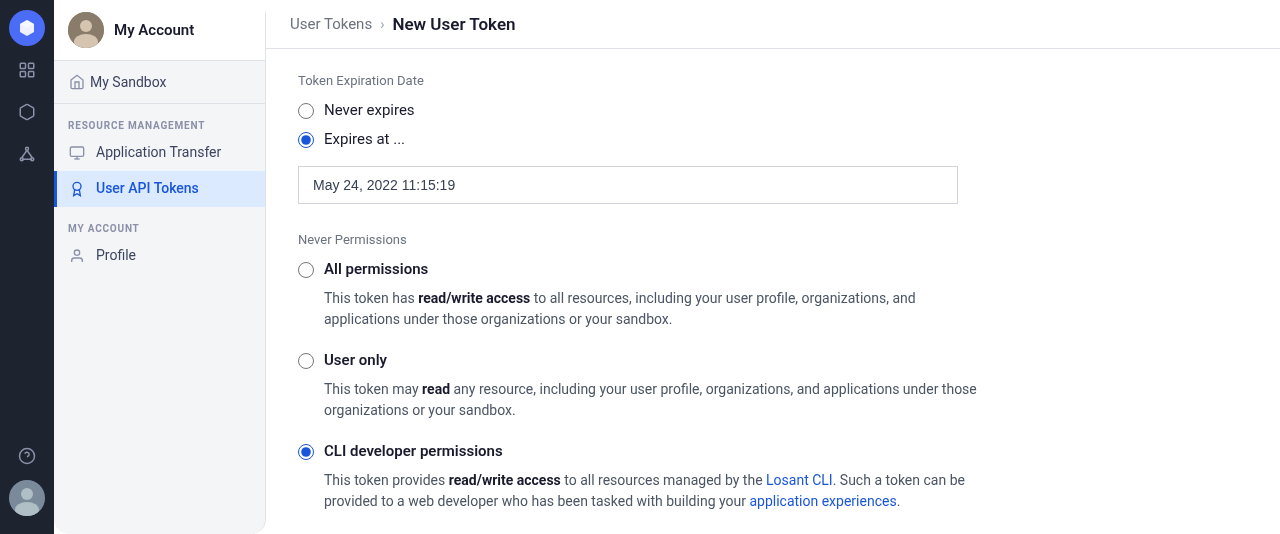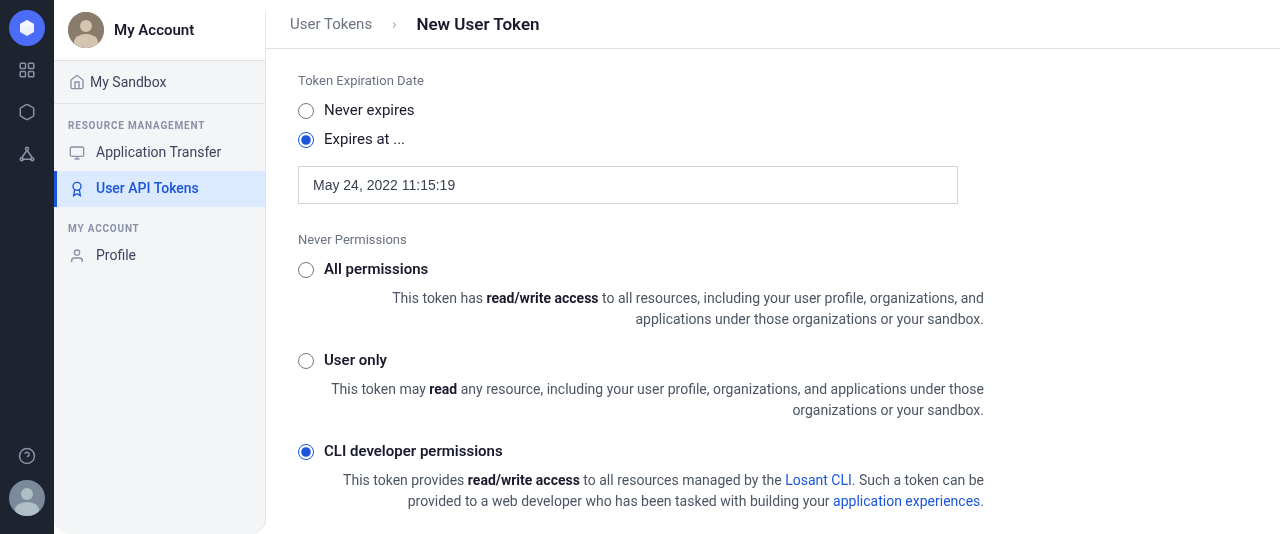--- a/index.html
+++ b/index.html
@@ -70,21 +70,21 @@
     
     .main {
       flex: 1;
       display: flex;
       flex-direction: column;
       overflow: hidden;
     }
     .breadcrumb-bar {
       padding: 14px 24px;
       border-bottom: 1px solid #e0e2e7;
-      display: flex; align-items: center; gap: 20px;
+      display: flex; align-items: center; gap: 8px;
       background: #fff;
       flex-shrink: 0;
     }
     .breadcrumb-link { color: #6b7280; font-size: 15px; cursor: pointer; text-decoration: none; }
     .breadcrumb-sep { color: #9ca3af; font-size: 14px; }
     .breadcrumb-current { color: #1a1a2e; font-size: 17px; font-weight: 600; }
 
     .content-area {
       flex: 1;
       overflow-y: auto;
@@ -107,21 +107,21 @@
       border-radius: 0;
       padding: 10px 14px;
       font-size: 14px;
       color: #374151;
       margin-top: 8px;
       outline: none;
       background: #fff;
     }
 
     .perm-option { margin-bottom: 20px; }
-    .perm-desc { font-size: 14px; color: #4b5563; margin-left: 26px; margin-top: 4px; line-height: 1.5; max-width: 660px; text-align: right; }
+    .perm-desc { font-size: 14px; color: #4b5563; margin-left: 26px; margin-top: 4px; line-height: 1.5; max-width: 660px; }
     .perm-desc strong { font-weight: 700; color: #1a1a2e; }
     .perm-desc a { color: #1a56db; text-decoration: none; }
 
     
     .svg-icon { width: 18px; height: 18px; }
   </style>
 </head>
 <body>
 
 <div class="icon-bar">

